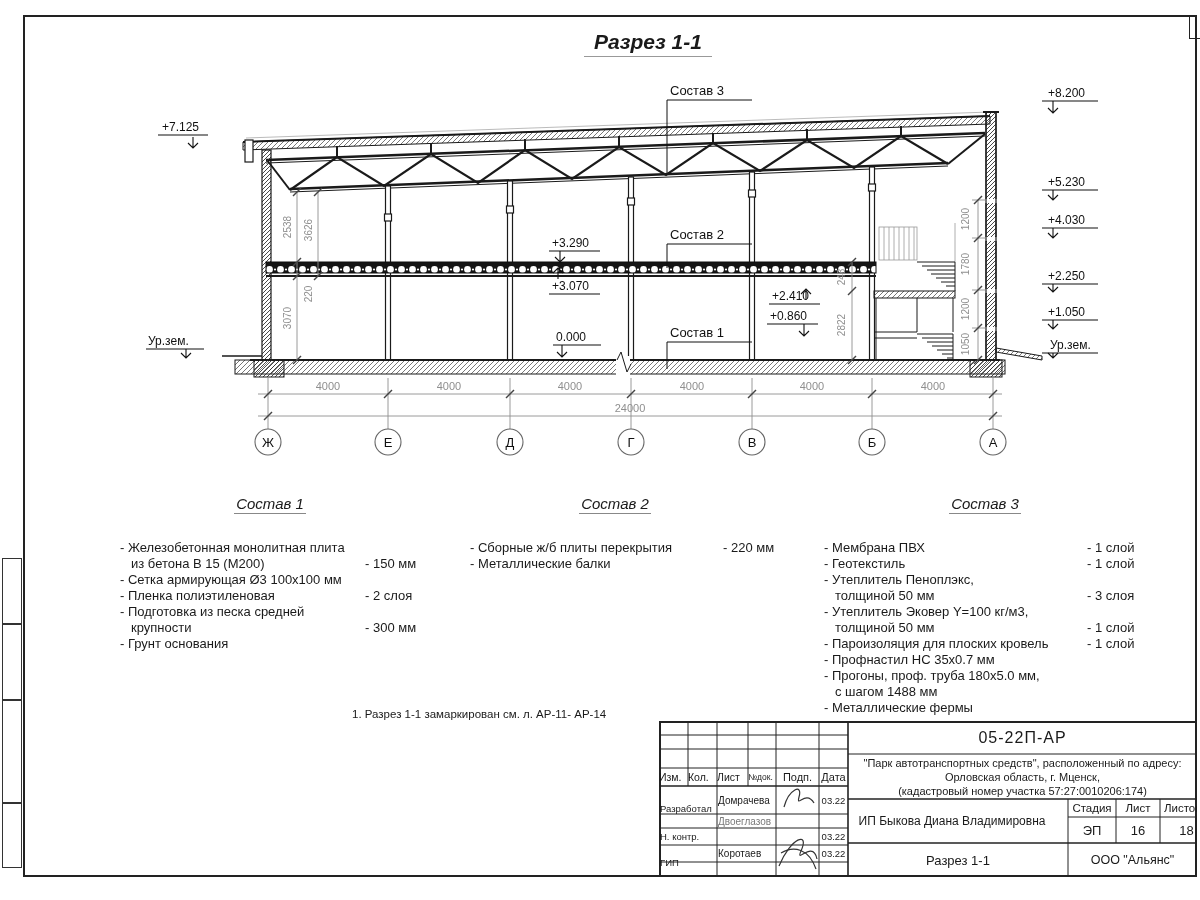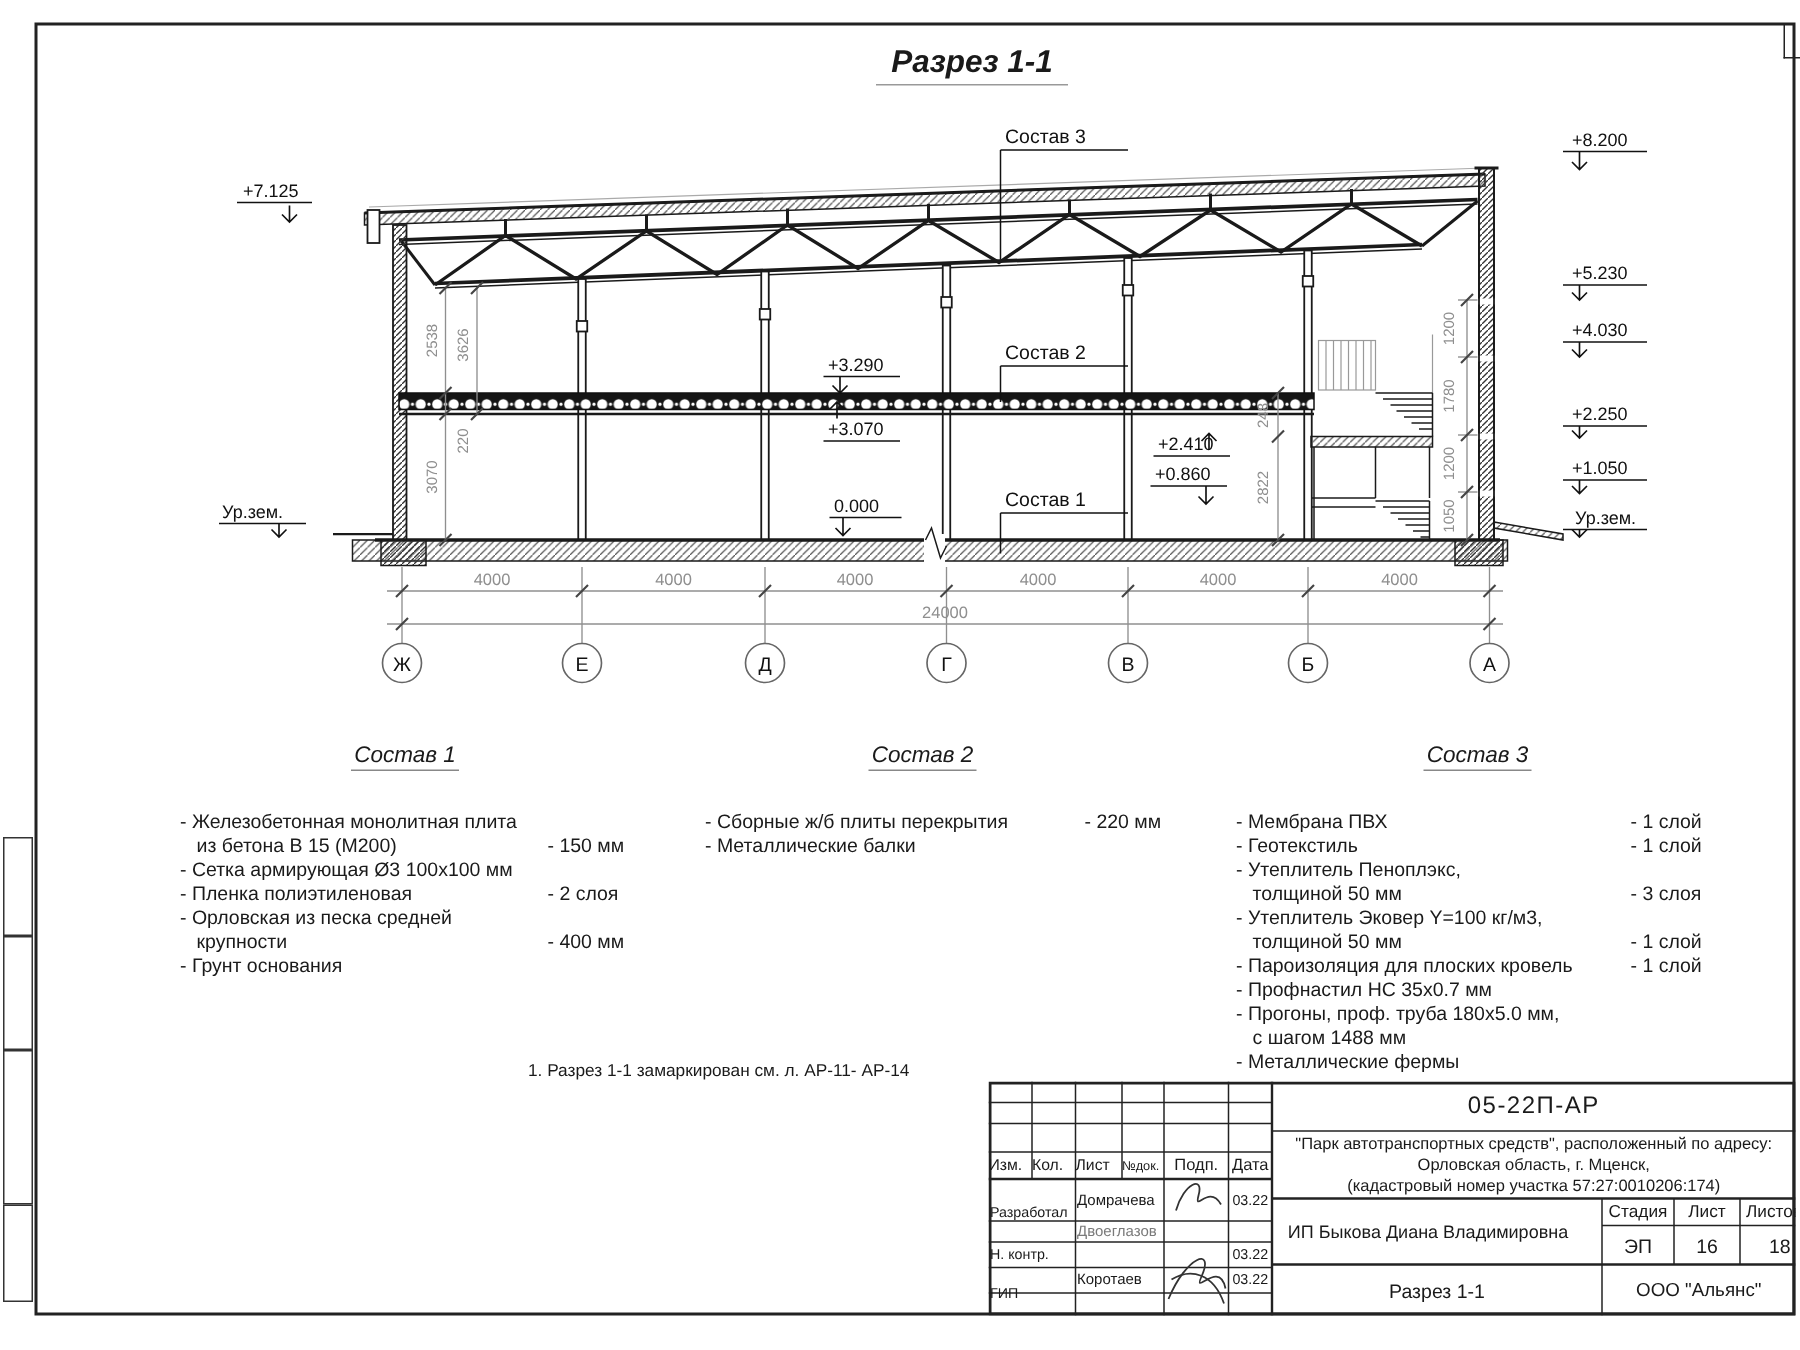--- a/index.html
+++ b/index.html
@@ -324,22 +324,22 @@
       <div class="s-line"><span>- Железобетонная  монолитная плита</span></div>
       <div class="s-line ind"><span>из бетона В 15 (М200)</span><span class="s-val">- 150 мм</span></div>
     </div>
     <div class="s-item">
       <div class="s-line"><span>- Сетка армирующая Ø3 100х100 мм</span></div>
     </div>
     <div class="s-item">
       <div class="s-line"><span>- Пленка полиэтиленовая</span><span class="s-val">-  2 слоя</span></div>
     </div>
     <div class="s-item">
-      <div class="s-line"><span>- Орловская из песка средней</span></div>
-      <div class="s-line ind"><span>крупности</span><span class="s-val">- 400 мм</span></div>
+      <div class="s-line"><span>- Подготовка из песка средней</span></div>
+      <div class="s-line ind"><span>крупности</span><span class="s-val">- 300 мм</span></div>
     </div>
     <div class="s-item">
       <div class="s-line"><span>- Грунт основания</span></div>
     </div>
   </div>
 
   <div class="sostav sv2" style="left:470px;top:496px;width:290px;">
     <div class="s-title"><span>Состав 2</span></div>
     <div class="s-item">
       <div class="s-line"><span>- Сборные ж/б плиты перекрытия</span><span class="s-val">- 220 мм</span></div>

